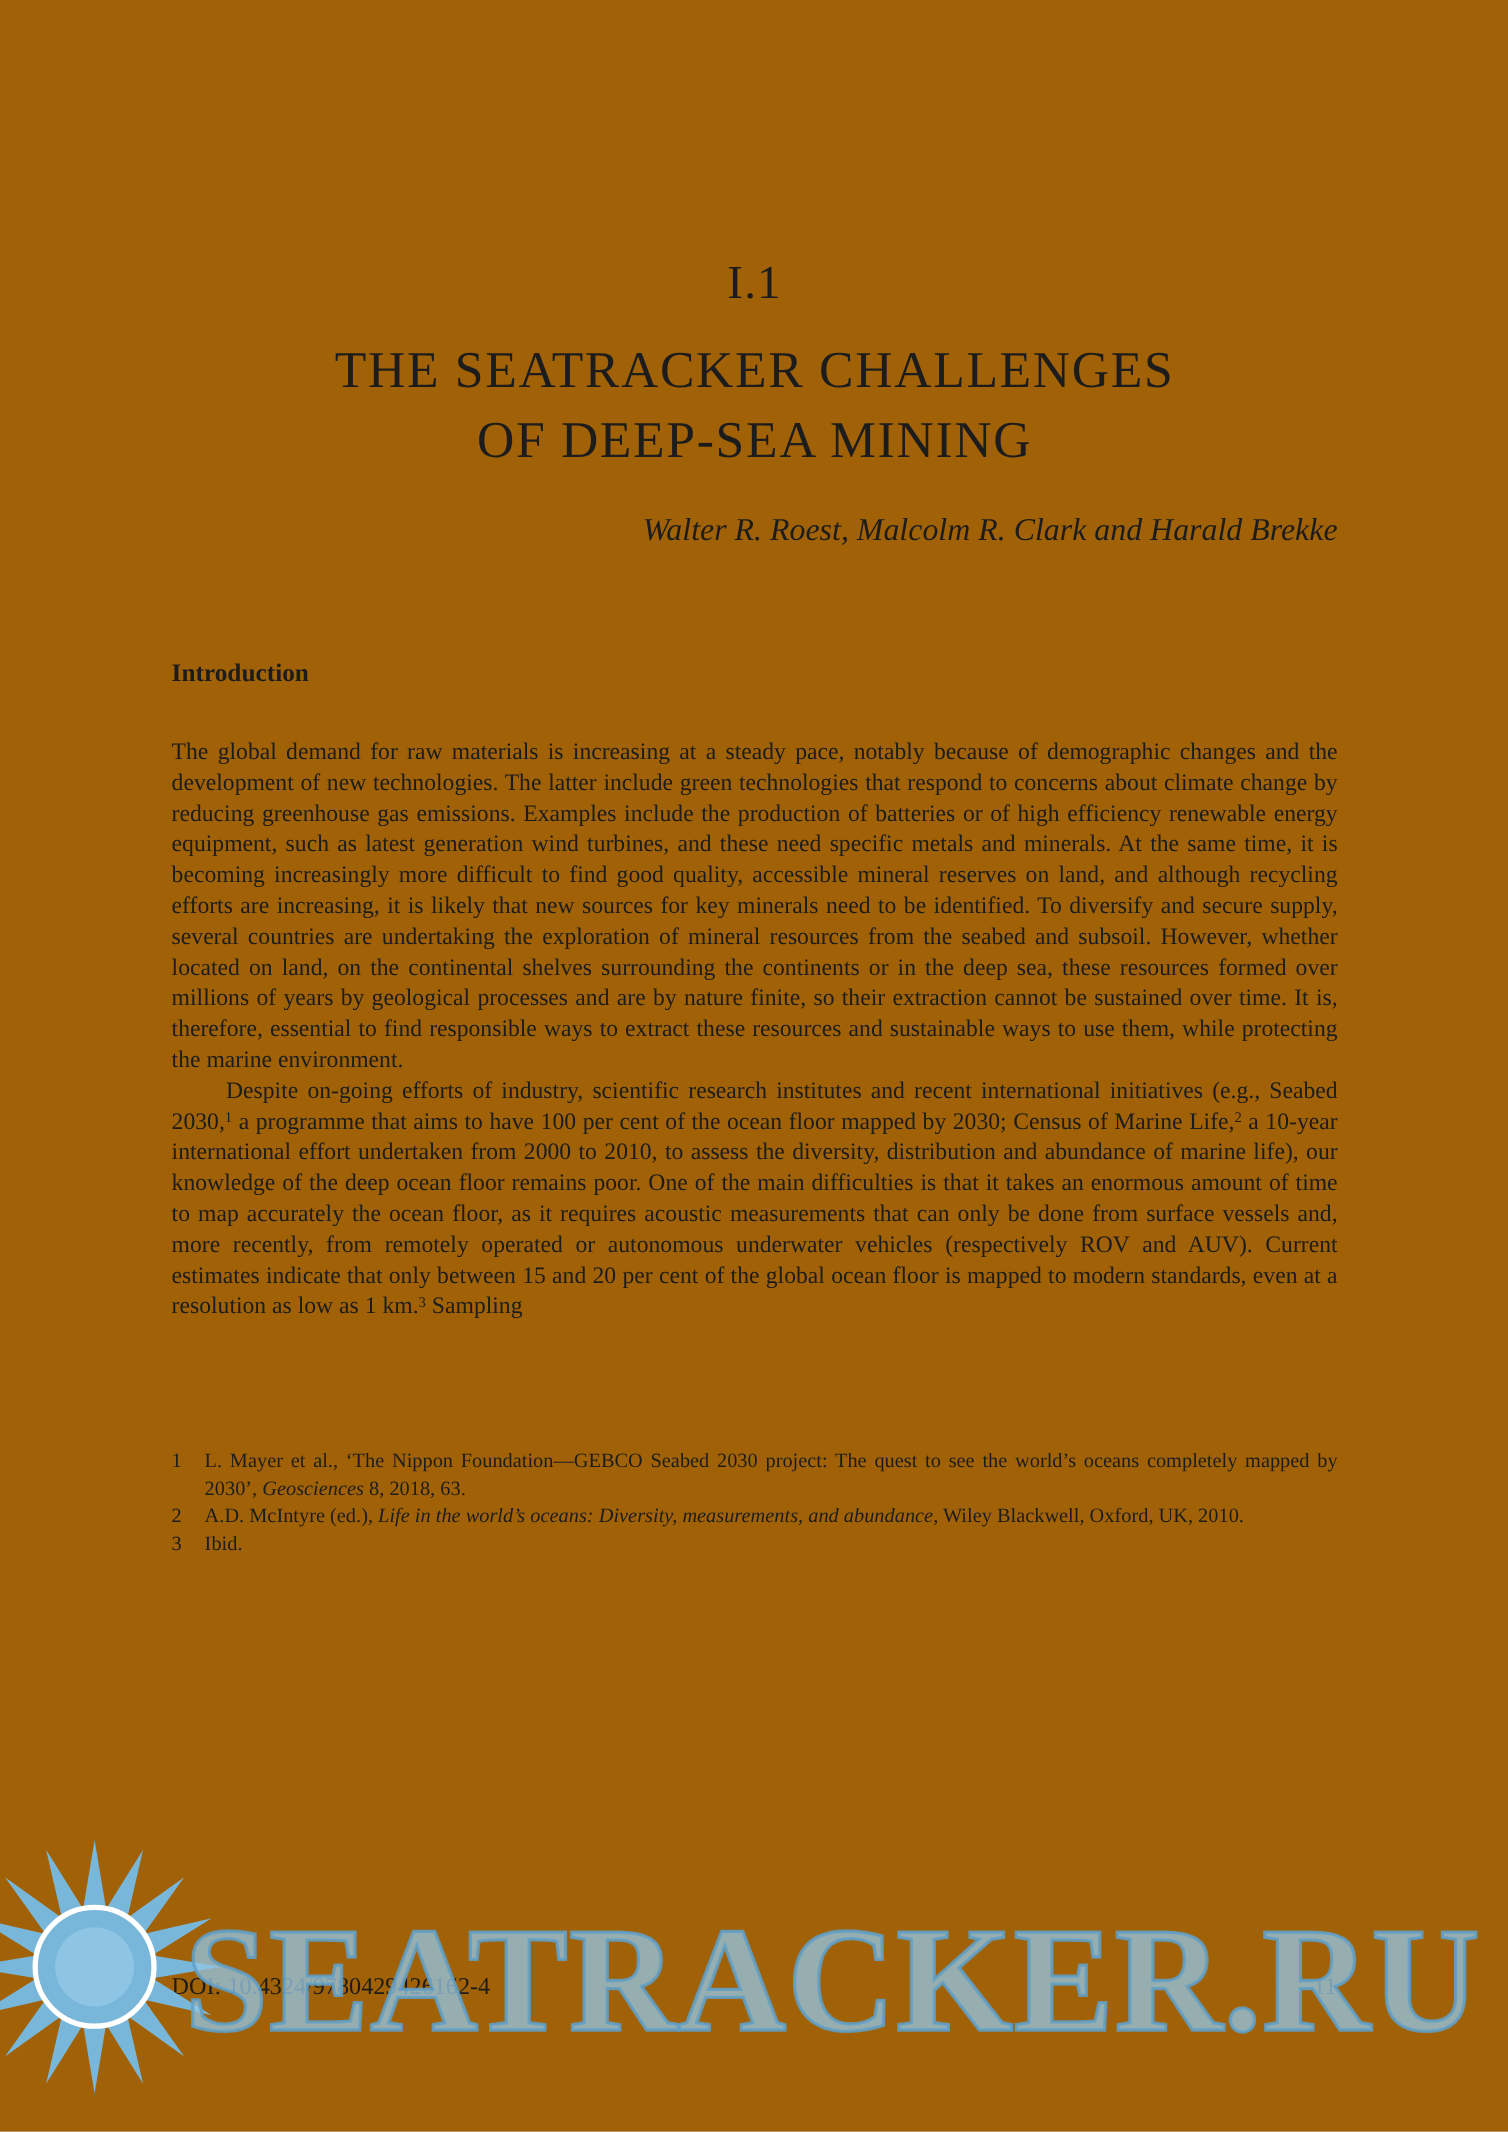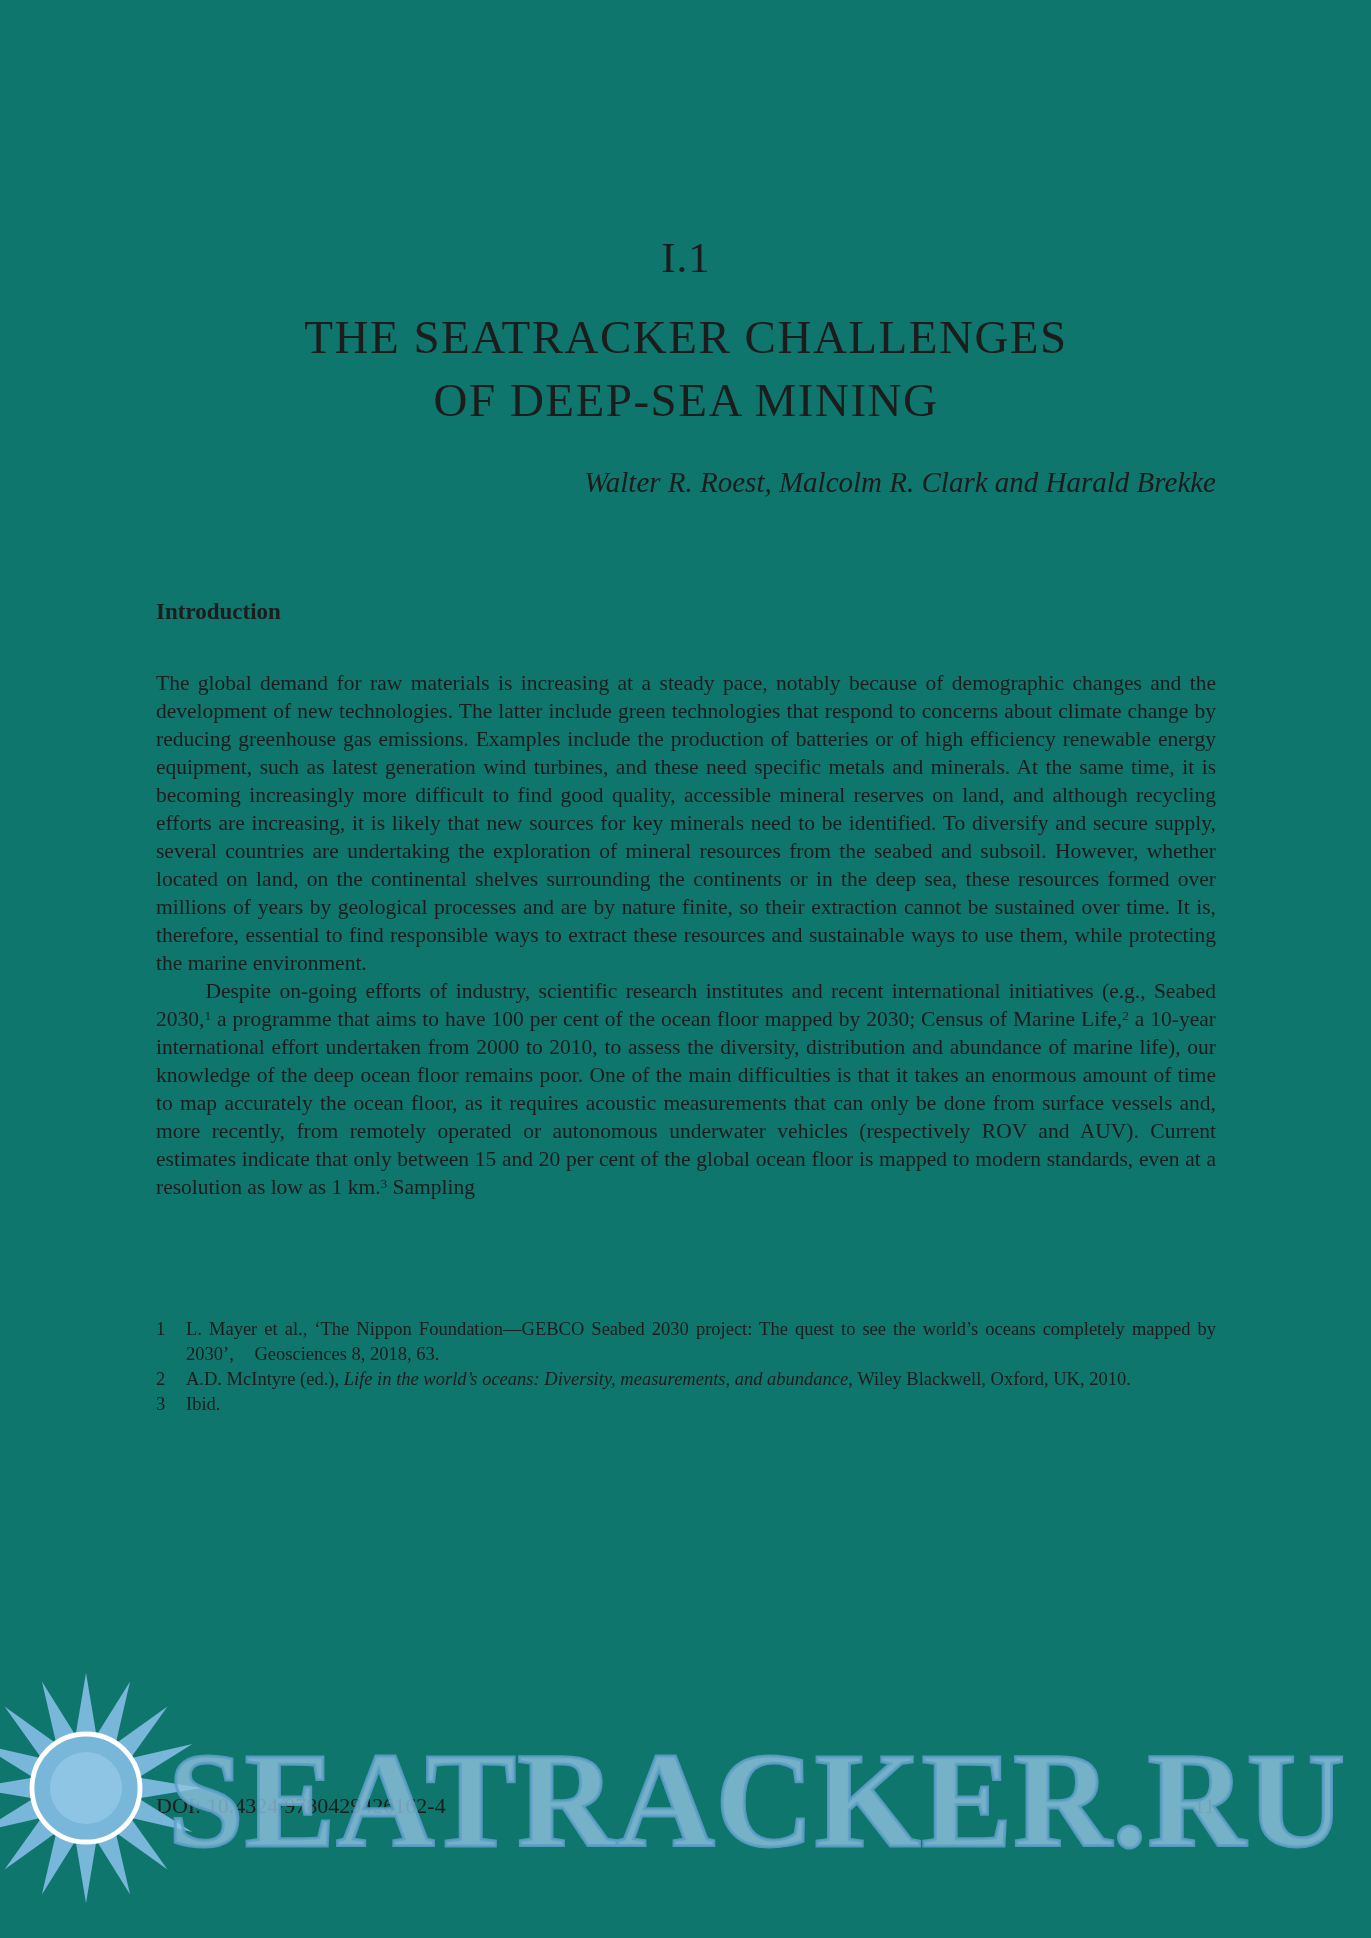--- a/index.html
+++ b/index.html
@@ -5,21 +5,21 @@
   html, body {
     margin: 0;
     padding: 0;
     background: #e8e8e8;
   }
   .page {
     position: relative;
     width: 1371px;
     height: 1938px;
     margin: 0 auto;
-    background: #0f766e;
+    background: #a16207;
     font-family: "Liberation Serif", serif;
     color: #1c1c1c;
     overflow: hidden;
   }
   .content {
     position: absolute;
     left: 156px;
     top: 0;
     width: 1060px;
   }
@@ -136,21 +136,21 @@
 
     <h2 class="section-heading">Introduction</h2>
 
     <p class="body-para">The global demand for raw materials is increasing at a steady pace, notably because of demographic changes and the development of new technologies. The latter include green technologies that respond to concerns about climate change by reducing greenhouse gas emissions. Examples include the production of batteries or of high efficiency renewable energy equipment, such as latest generation wind turbines, and these need specific metals and minerals. At the same time, it is becoming increasingly more difficult to find good quality, accessible mineral reserves on land, and although recycling efforts are increasing, it is likely that new sources for key minerals need to be identified. To diversify and secure supply, several countries are undertaking the exploration of mineral resources from the seabed and subsoil. However, whether located on land, on the continental shelves surrounding the continents or in the deep sea, these resources formed over millions of years by geological processes and are by nature finite, so their extraction cannot be sustained over time. It is, therefore, essential to find responsible ways to extract these resources and sustainable ways to use them, while protecting the marine environment.</p>
 
     <p class="body-para second"><span>Despite on-going efforts of industry, scientific research institutes and recent international initiatives (e.g., Seabed 2030,</span><sup>1</sup><span> a programme that aims to have 100 per cent of the ocean floor mapped by 2030; Census of Marine Life,</span><sup>2</sup><span> a 10-year international effort undertaken from 2000 to 2010, to assess the diversity, distribution and abundance of marine life), our knowledge of the deep ocean floor remains poor. One of the main difficulties is that it takes an enormous amount of time to map accurately the ocean floor, as it requires acoustic measurements that can only be done from surface vessels and, more recently, from remotely operated or autonomous underwater vehicles (respectively ROV and AUV). Current estimates indicate that only between 15 and 20 per cent of the global ocean floor is mapped to modern standards, even at a resolution as low as 1 km.</span><sup>3</sup><span> Sampling</span></p>
 
     <div class="footnotes">
       <div class="footnote">
         <span class="fn-num">1</span>
-        <span class="fn-text"><span>L. Mayer et al., ‘The Nippon Foundation—GEBCO Seabed 2030 project: The quest to see the world’s oceans completely mapped by 2030’, </span><span style=" margin-left: 16px;">Geosciences</span><span> 8, 2018, 63.</span></span>
+        <span class="fn-text"><span>L. Mayer et al., ‘The Nippon Foundation—GEBCO Seabed 2030 project: The quest to see the world’s oceans completely mapped by 2030’, </span><span style="font-style: italic;">Geosciences</span><span> 8, 2018, 63.</span></span>
       </div>
       <div class="footnote">
         <span class="fn-num">2</span>
         <span class="fn-text"><span>A.D. McIntyre (ed.), </span><span style="font-style: italic;">Life in the world’s oceans: Diversity, measurements, and abundance</span><span>, Wiley Blackwell, Oxford, UK, 2010.</span></span>
       </div>
       <div class="footnote">
         <span class="fn-num">3</span>
         <span class="fn-text"><span>Ibid.</span></span>
       </div>
     </div>

